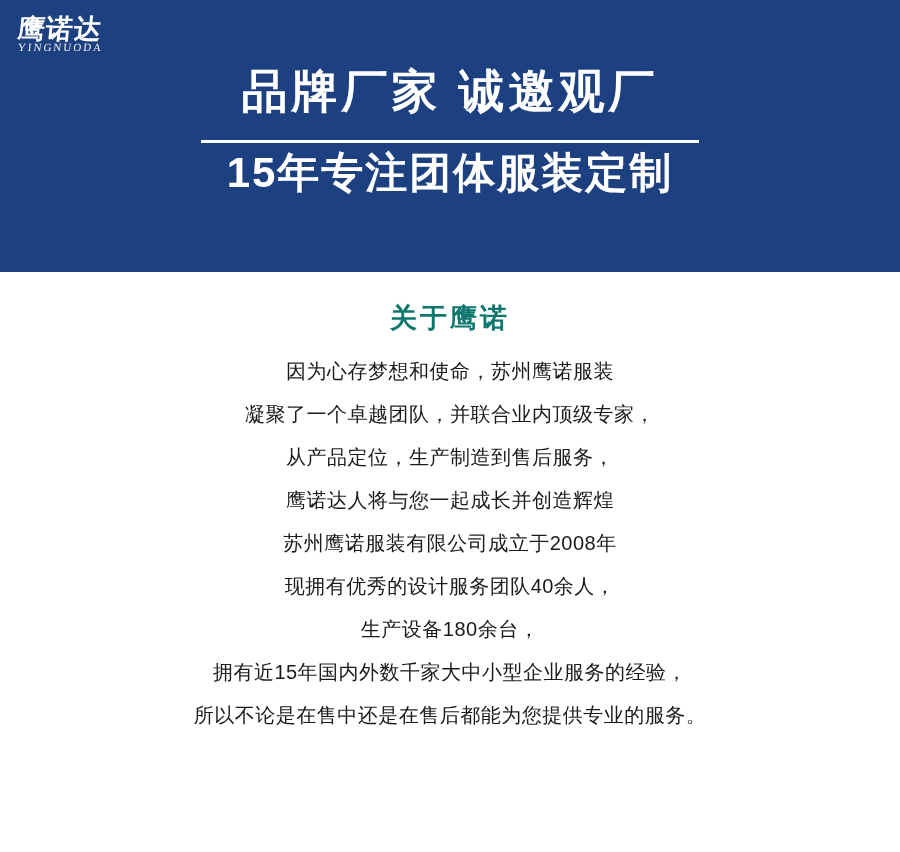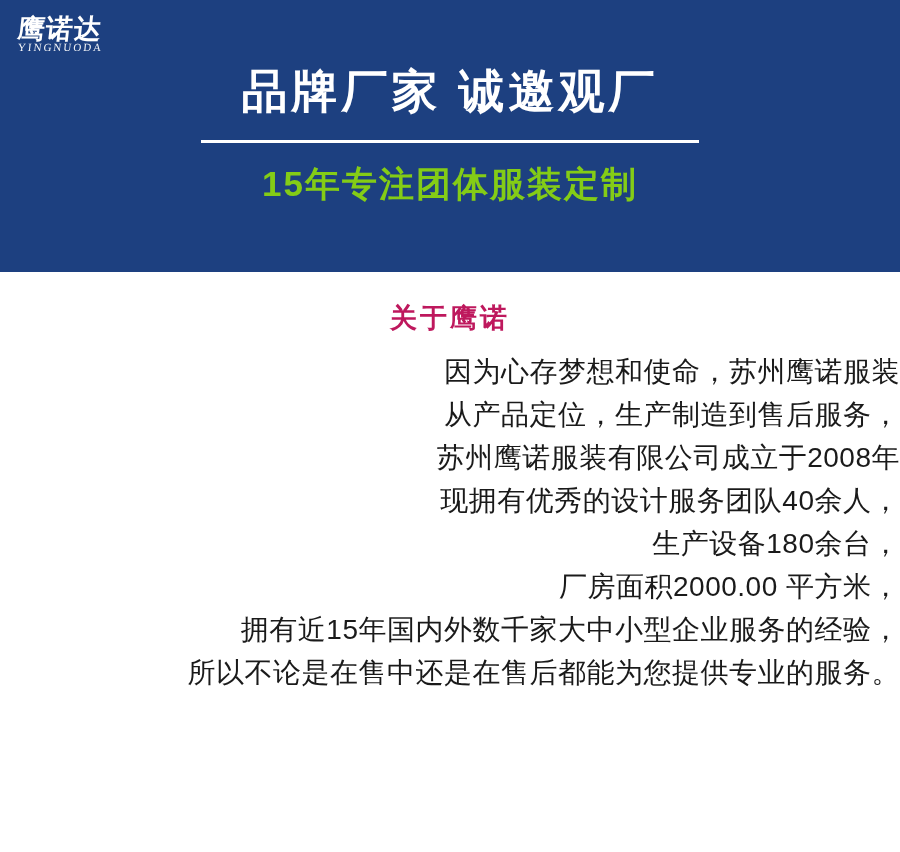--- a/index.html
+++ b/index.html
@@ -86,59 +86,58 @@
   }
 
   .banner-divider {
     width: 498px;
     height: 3px;
     background: #ffffff;
     margin-top: 20px;
   }
 
   .banner-subtitle {
-    margin-top: 19px;
-    color: #84cc16;
-    font-size: 35px;
+    margin-top: 8px;
+    color: #ffffff;
+    font-size: 42px;
     font-weight: bold;
     letter-spacing: 2px;
     line-height: 44px;
     white-space: nowrap;
     text-align: center;
   }
 
   
   .about {
     width: 900px;
     padding-top: 26px;
     box-sizing: border-box;
     text-align: center;
   }
 
   .about-title {
     font-size: 27px;
     font-weight: bold;
-    color: #be185d;
+    color: #0f766e;
     letter-spacing: 3px;
     line-height: 40px;
     margin-bottom: 12px;
   }
 
   .about-lines {
     display: block;
   }
 
   .about-line {
     display: block;
-    font-size: 28px;
+    font-size: 20px;
     color: #1a1a1a;
     line-height: 43px;
     letter-spacing: 0.5px;
     white-space: nowrap;
-    text-align: right;
   }
 </style>
 </head>
 <body>
 
 <div class="page">
 
   <div class="banner">
 
     <div class="logo">
@@ -151,23 +150,24 @@
       <div class="banner-divider"></div>
       <div class="banner-subtitle">15年专注团体服装定制</div>
     </div>
 
   </div>
 
   <div class="about">
     <div class="about-title">关于鹰诺</div>
     <div class="about-lines">
       <span class="about-line">因为心存梦想和使命，苏州鹰诺服装</span>
+      <span class="about-line">凝聚了一个卓越团队，并联合业内顶级专家，</span>
       <span class="about-line">从产品定位，生产制造到售后服务，</span>
+      <span class="about-line">鹰诺达人将与您一起成长并创造辉煌</span>
       <span class="about-line">苏州鹰诺服装有限公司成立于2008年</span>
       <span class="about-line">现拥有优秀的设计服务团队40余人，</span>
       <span class="about-line">生产设备180余台，</span>
-      <span class="about-line">厂房面积2000.00 平方米，</span>
       <span class="about-line">拥有近15年国内外数千家大中小型企业服务的经验，</span>
       <span class="about-line">所以不论是在售中还是在售后都能为您提供专业的服务。</span>
     </div>
   </div>
 
 </div>
 
 </body></html>

